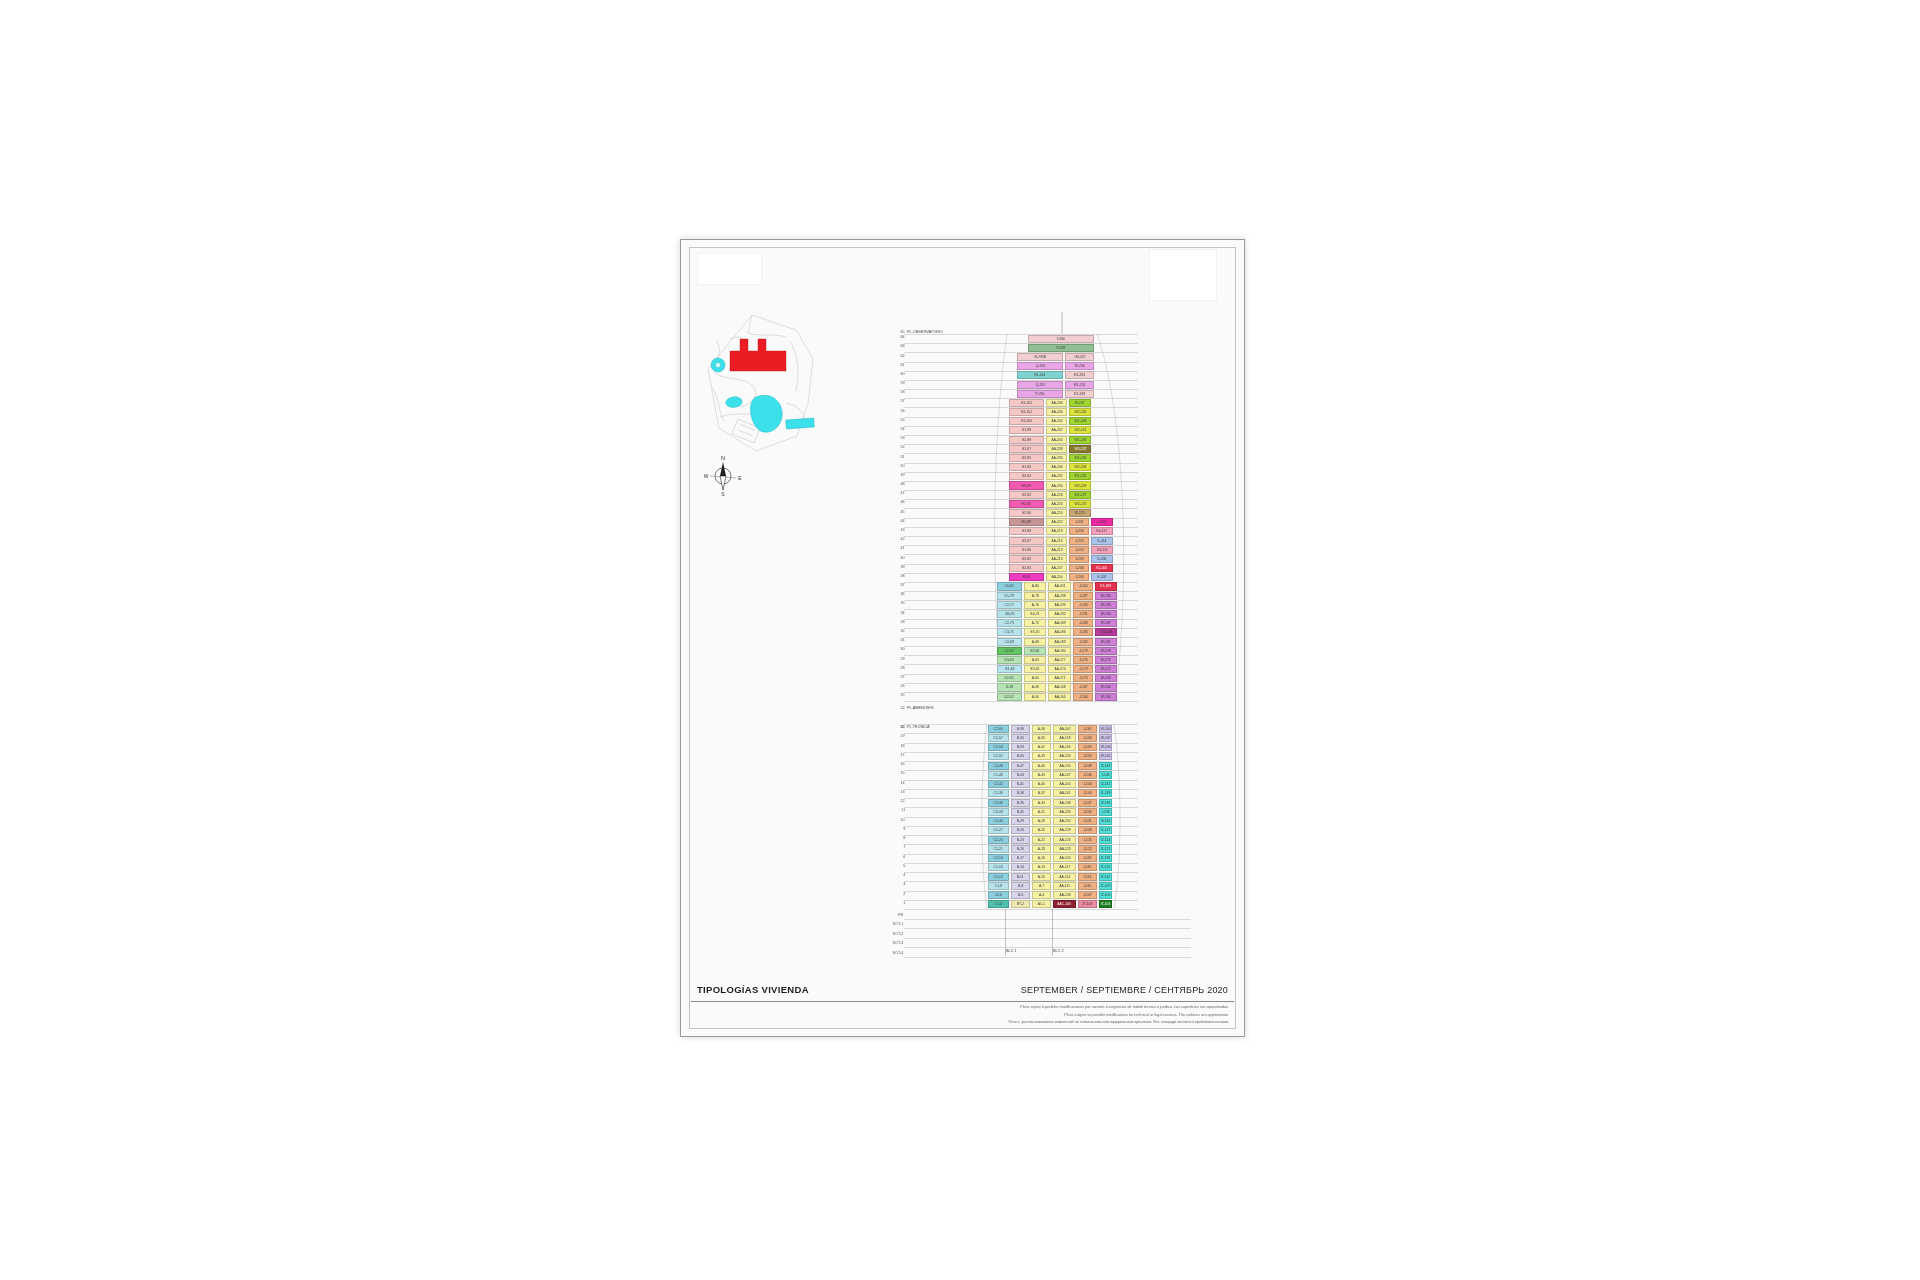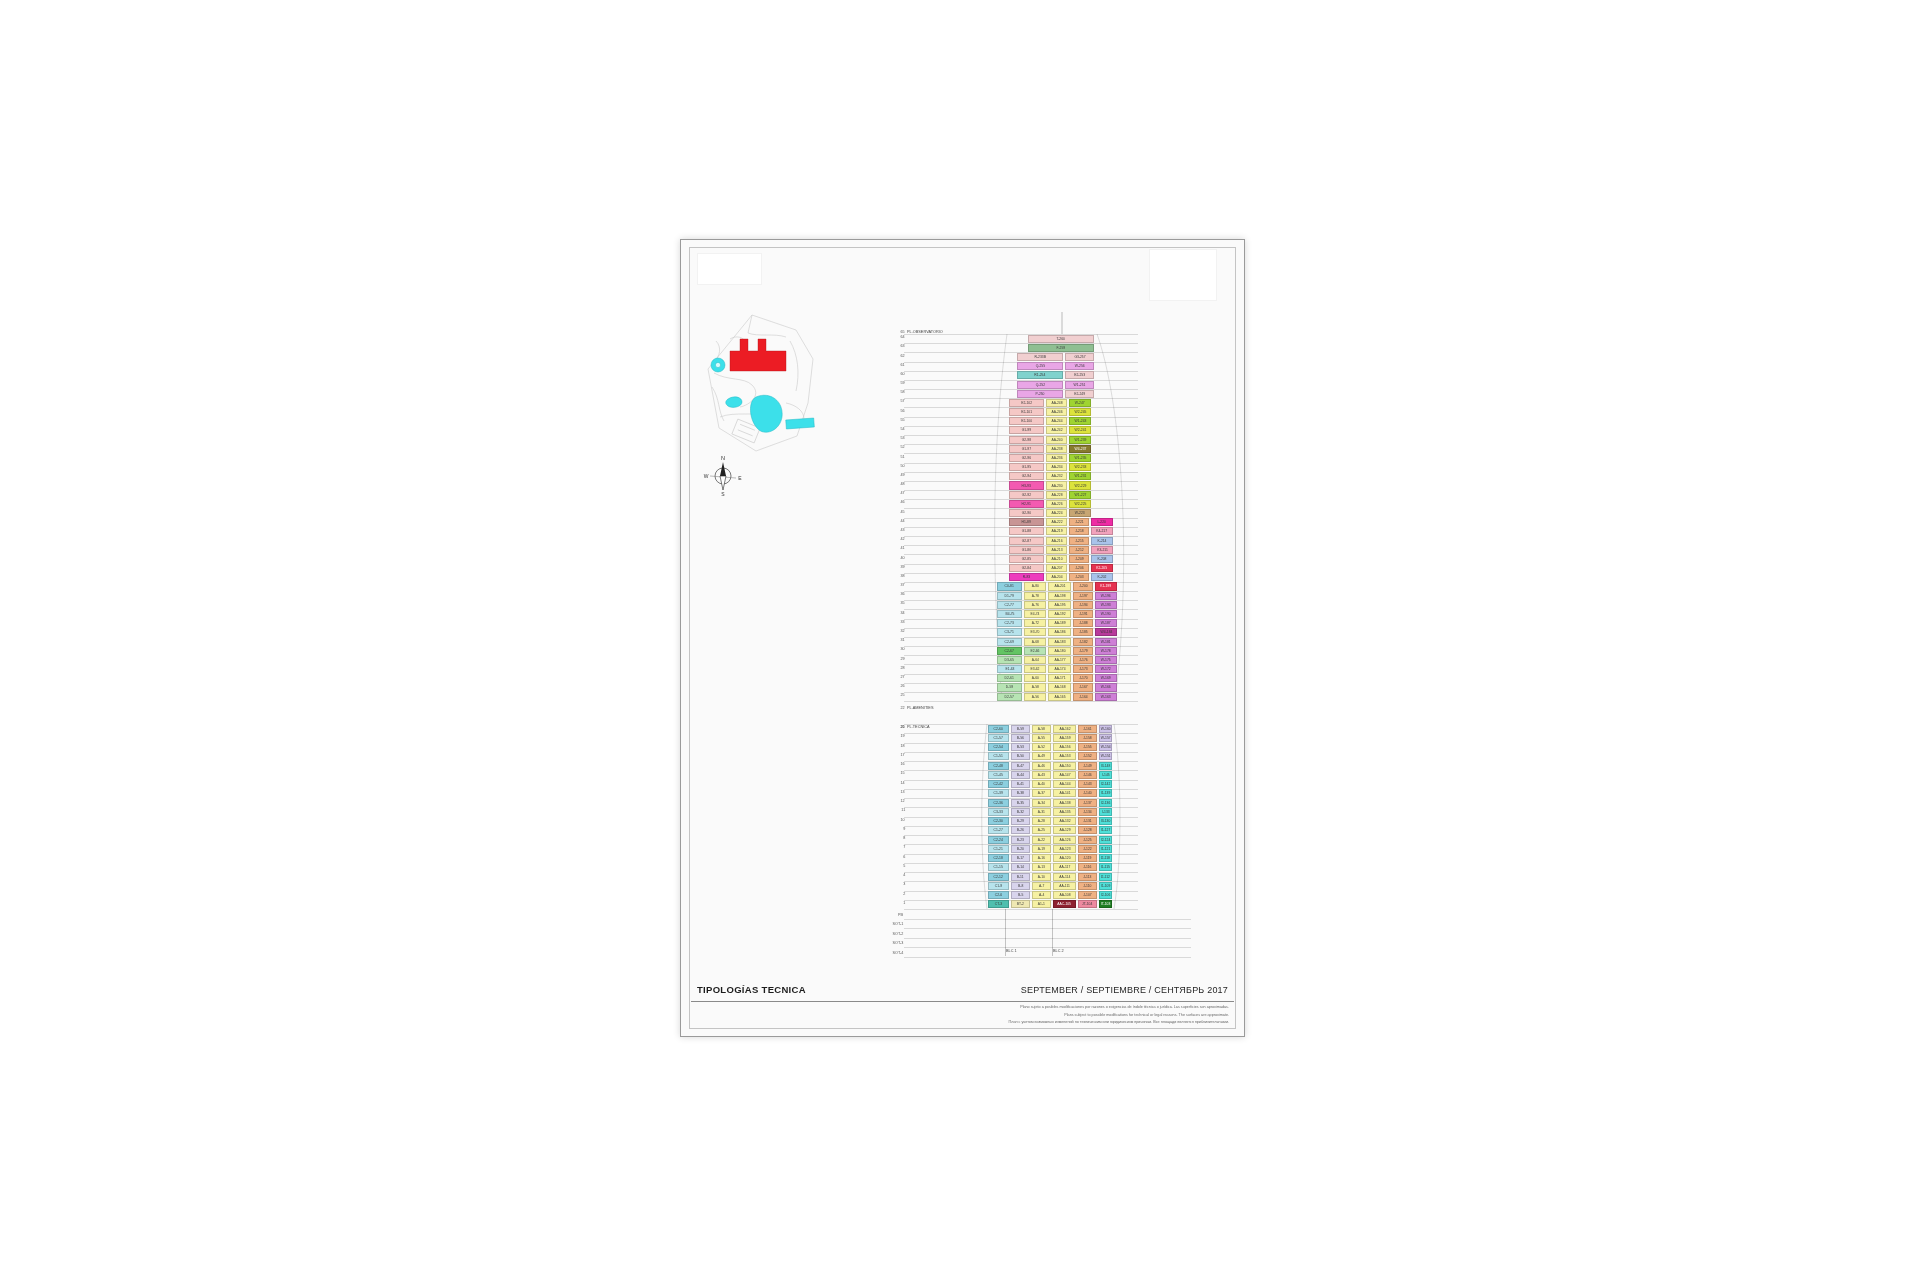--- a/index.html
+++ b/index.html
@@ -1164,22 +1164,22 @@
       <div class="vline" style="left: 370.5px; top: 669px; height: 47px;"></div>
       <div class="axis-lab" style="left: 325px; top: 708.5px;">
         <span>BLC 1</span>
       </div>
       <div class="axis-lab" style="left: 372px; top: 708.5px;">
         <span>BLC 2</span>
       </div>
     </div>
 
   <div class="titlebar">
-    <div class="sheet-title">TIPOLOGÍAS TECNICA</div>
-    <div class="sheet-date">SEPTEMBER / SEPTIEMBRE / СЕНТЯБРЬ 2017</div>
+    <div class="sheet-title">TIPOLOGÍAS VIVIENDA</div>
+    <div class="sheet-date">SEPTEMBER / SEPTIEMBRE / СЕНТЯБРЬ 2020</div>
   </div>
   <div class="title-rule"></div>
   <div class="disclaimer">
     <div>Plano sujeto a posibles modificaciones por razones o exigencias de índole técnica o jurídica. Las superficies son aproximadas.</div>
     <div>Plans subject to possible modifications for technical or legal reasons. The surfaces are approximate.</div>
     <div>План с учетом возможных изменений по техническим или юридическим причинам. Все площади являются приблизительными.</div>
   </div>
 </div>
 
 </body></html>

